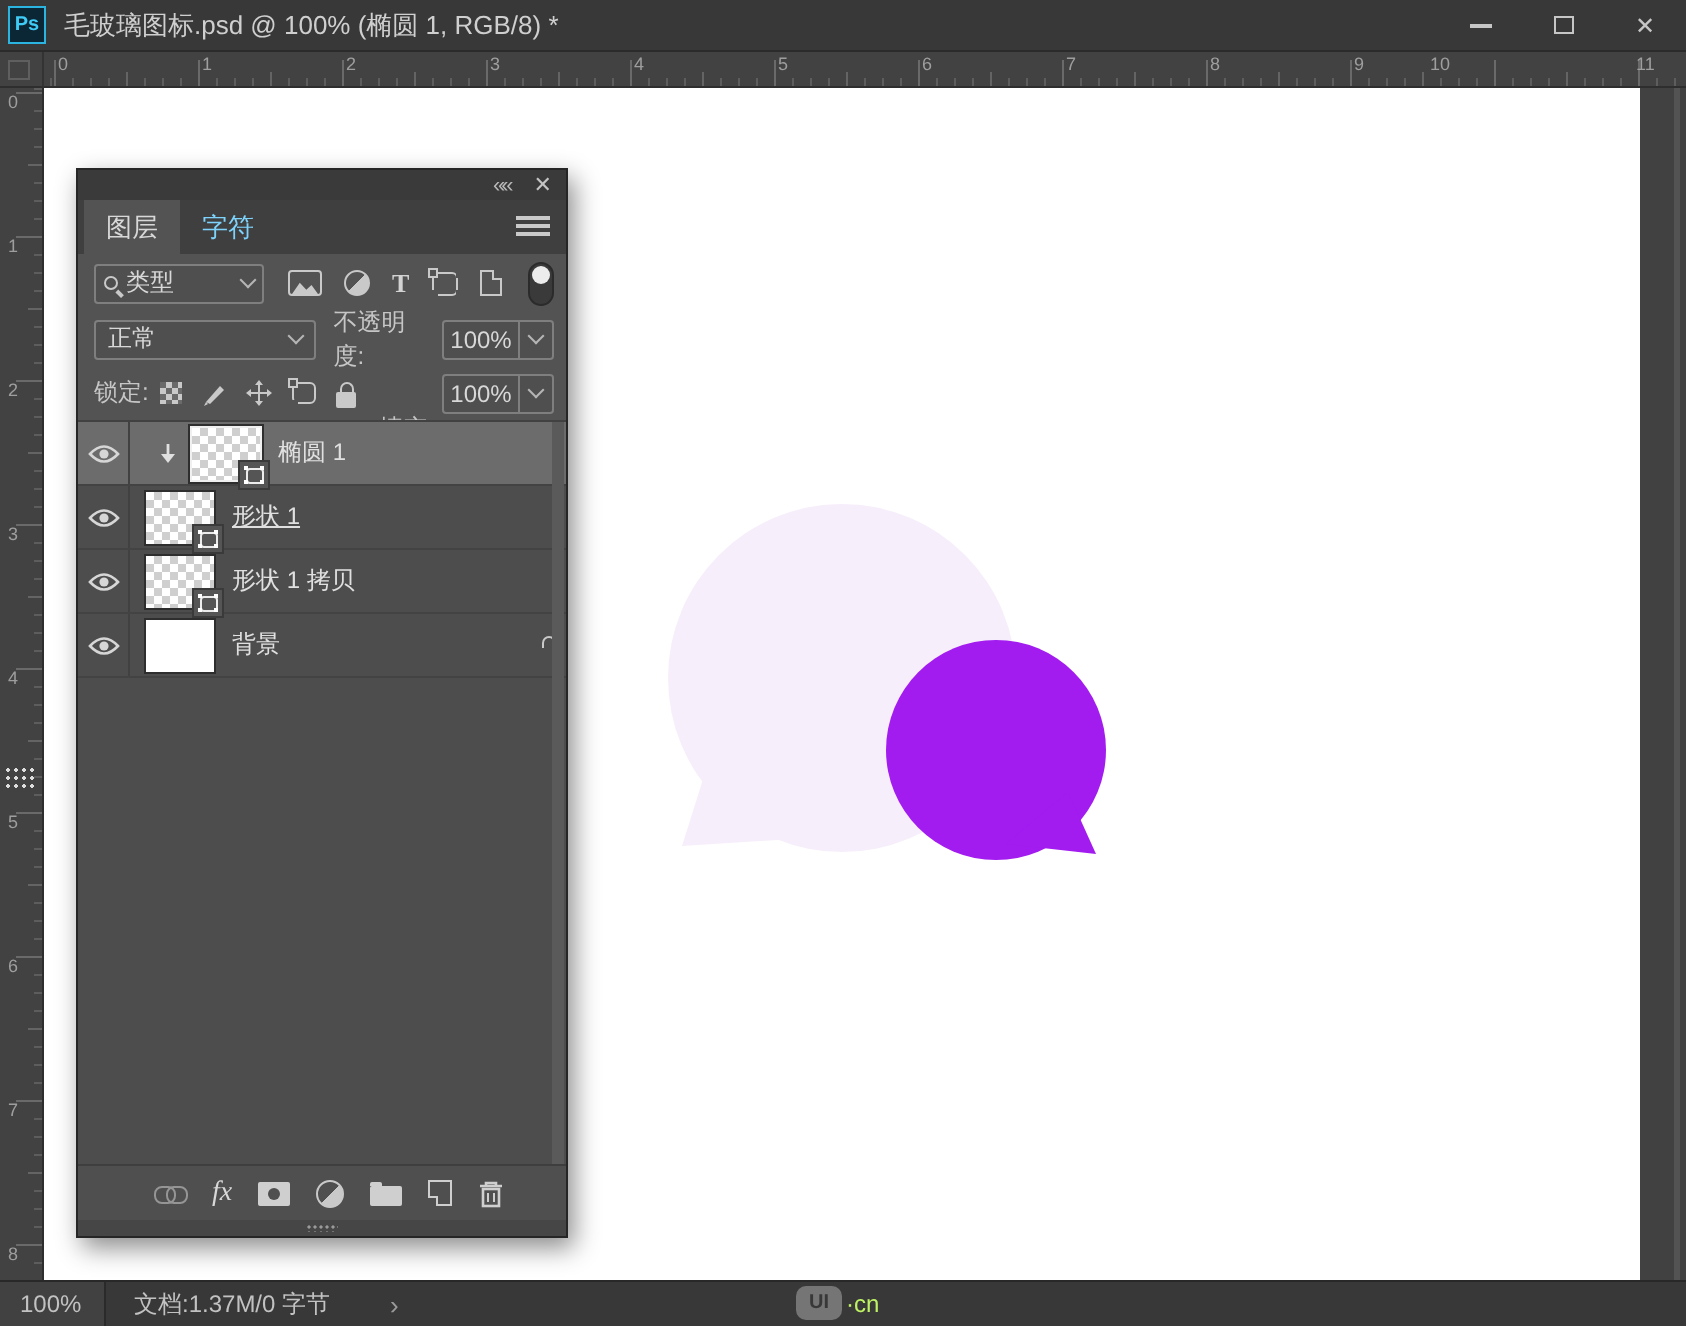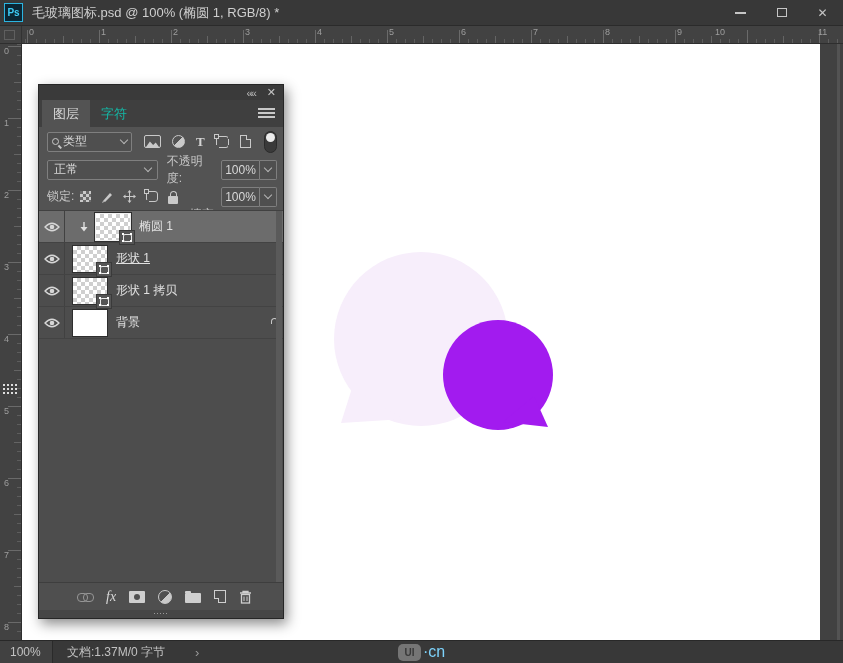--- a/index.html
+++ b/index.html
@@ -48,21 +48,21 @@
   
   .panel { position:absolute; left:38px; top:84px; width:246px; height:535px; background:#535353;
            border:1px solid #262626; box-shadow:3px 5px 12px rgba(0,0,0,.45);
            display:flex; flex-direction:column; font-size:12px; color:#d4d4d4; }
   .panel-grip-bar { height:15px; background:#3a3a3a; display:flex; align-items:center; justify-content:flex-end; }
   .pgb-collapse { color:#b9b9b9; font-size:11px; letter-spacing:-2px; margin-right:12px; }
   .pgb-close { color:#c4c4c4; font-size:11px; margin-right:7px; }
   .tab-row { height:27px; background:#3f3f3f; display:flex; align-items:stretch; position:relative; }
   .tab { padding:0 11px; display:flex; align-items:center; font-size:13px; }
   .tab.active { background:#535353; color:#d8d8d8; margin-left:3px; }
-  .tab.inactive { color:#14b8a6; }
+  .tab.inactive { color:#7dd3fc; }
   .panel-menu { position:absolute; right:8px; top:8px; width:17px; height:12px;
                 background:repeating-linear-gradient(to bottom,#c9c9c9 0 2px,transparent 2px 4px); }
 
   .filter-row { height:29px; display:flex; align-items:center; padding:0 6px 0 8px; }
   .search-box { width:85px; height:20px; background:#4f4f4f; border:1px solid #7f7f7f; border-radius:2px;
                 display:flex; align-items:center; padding:0 4px; }
   .mag { width:7px; height:7px; border:1.5px solid #c9c9c9; border-radius:50%; position:relative; flex:none; }
   .mag:after { content:""; position:absolute; width:4px; height:1.5px; background:#c9c9c9;
                transform:rotate(45deg); left:5px; top:7px; }
   .search-box .lbl { margin-left:4px; color:#d8d8d8; }
@@ -150,21 +150,21 @@
   
   .statusbar { position:absolute; left:0; top:640px; width:843px; height:23px; background:#383838;
                border-top:1px solid #282828; display:flex; align-items:center; color:#c2c2c2; font-size:12px; }
   .zoom-box { width:53px; height:100%; background:#414141; border-right:1px solid #2a2a2a;
               display:flex; align-items:center; padding-left:10px; }
   .doc-info { margin-left:14px; }
   .sb-chev { margin-left:30px; color:#9a9a9a; font-size:13px; }
   .watermark { position:absolute; left:398px; top:2px; display:flex; align-items:center; gap:2px; }
   .wm-badge { width:23px; height:17px; background:#757575; border-radius:5px; color:#383838;
               font-size:10px; font-weight:bold; display:flex; align-items:center; justify-content:center; }
-  .wm-suffix { color:#7dd3fc; font-size:16px; }
+  .wm-suffix { color:#bef264; font-size:12px; }
 
   svg { display:block; }
 </style>
 </head>
 <body>
 
 <div class="titlebar">
   <div class="ps-logo">Ps</div>
   <div class="title-text">毛玻璃图标.psd @ 100% (椭圆 1, RGB/8) *</div>
   <div class="win-controls">

